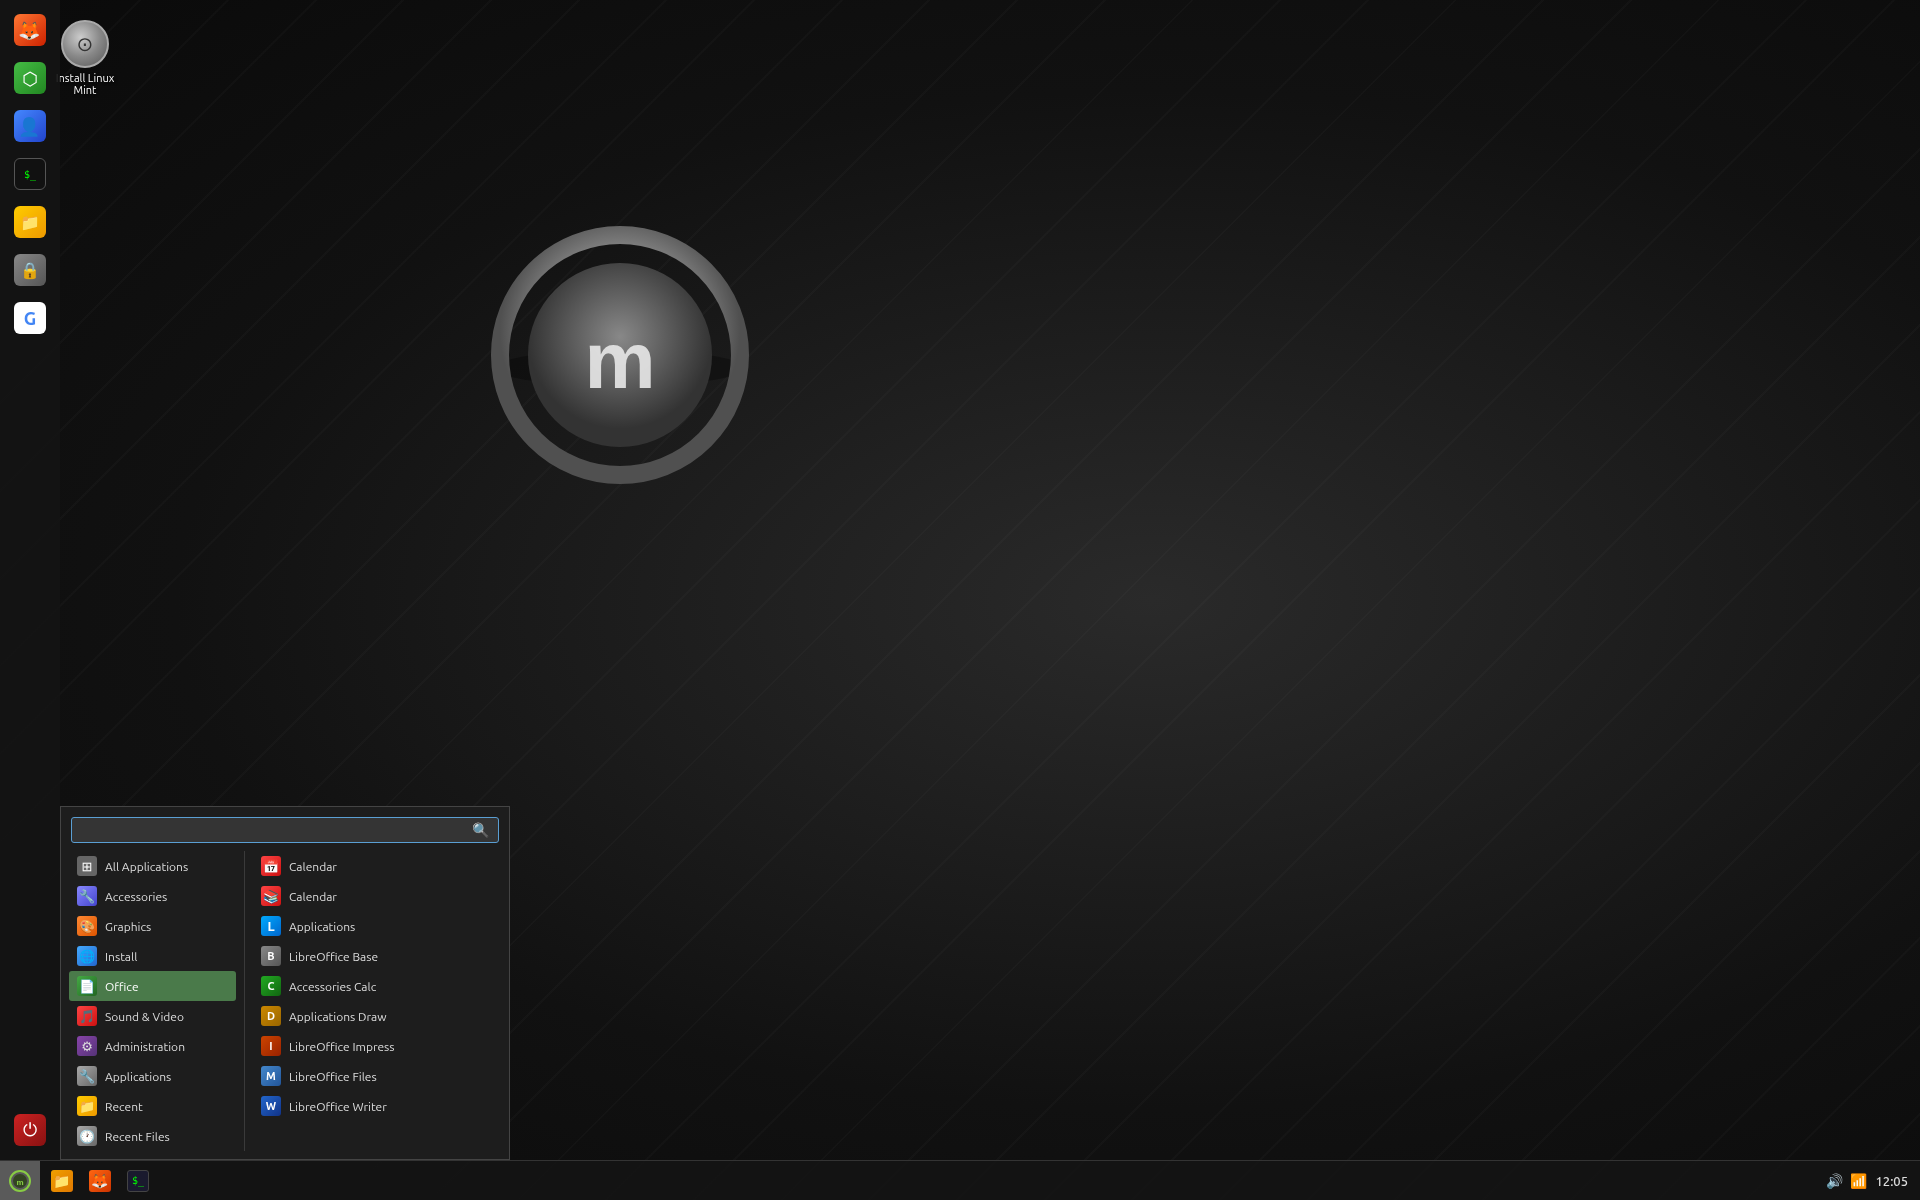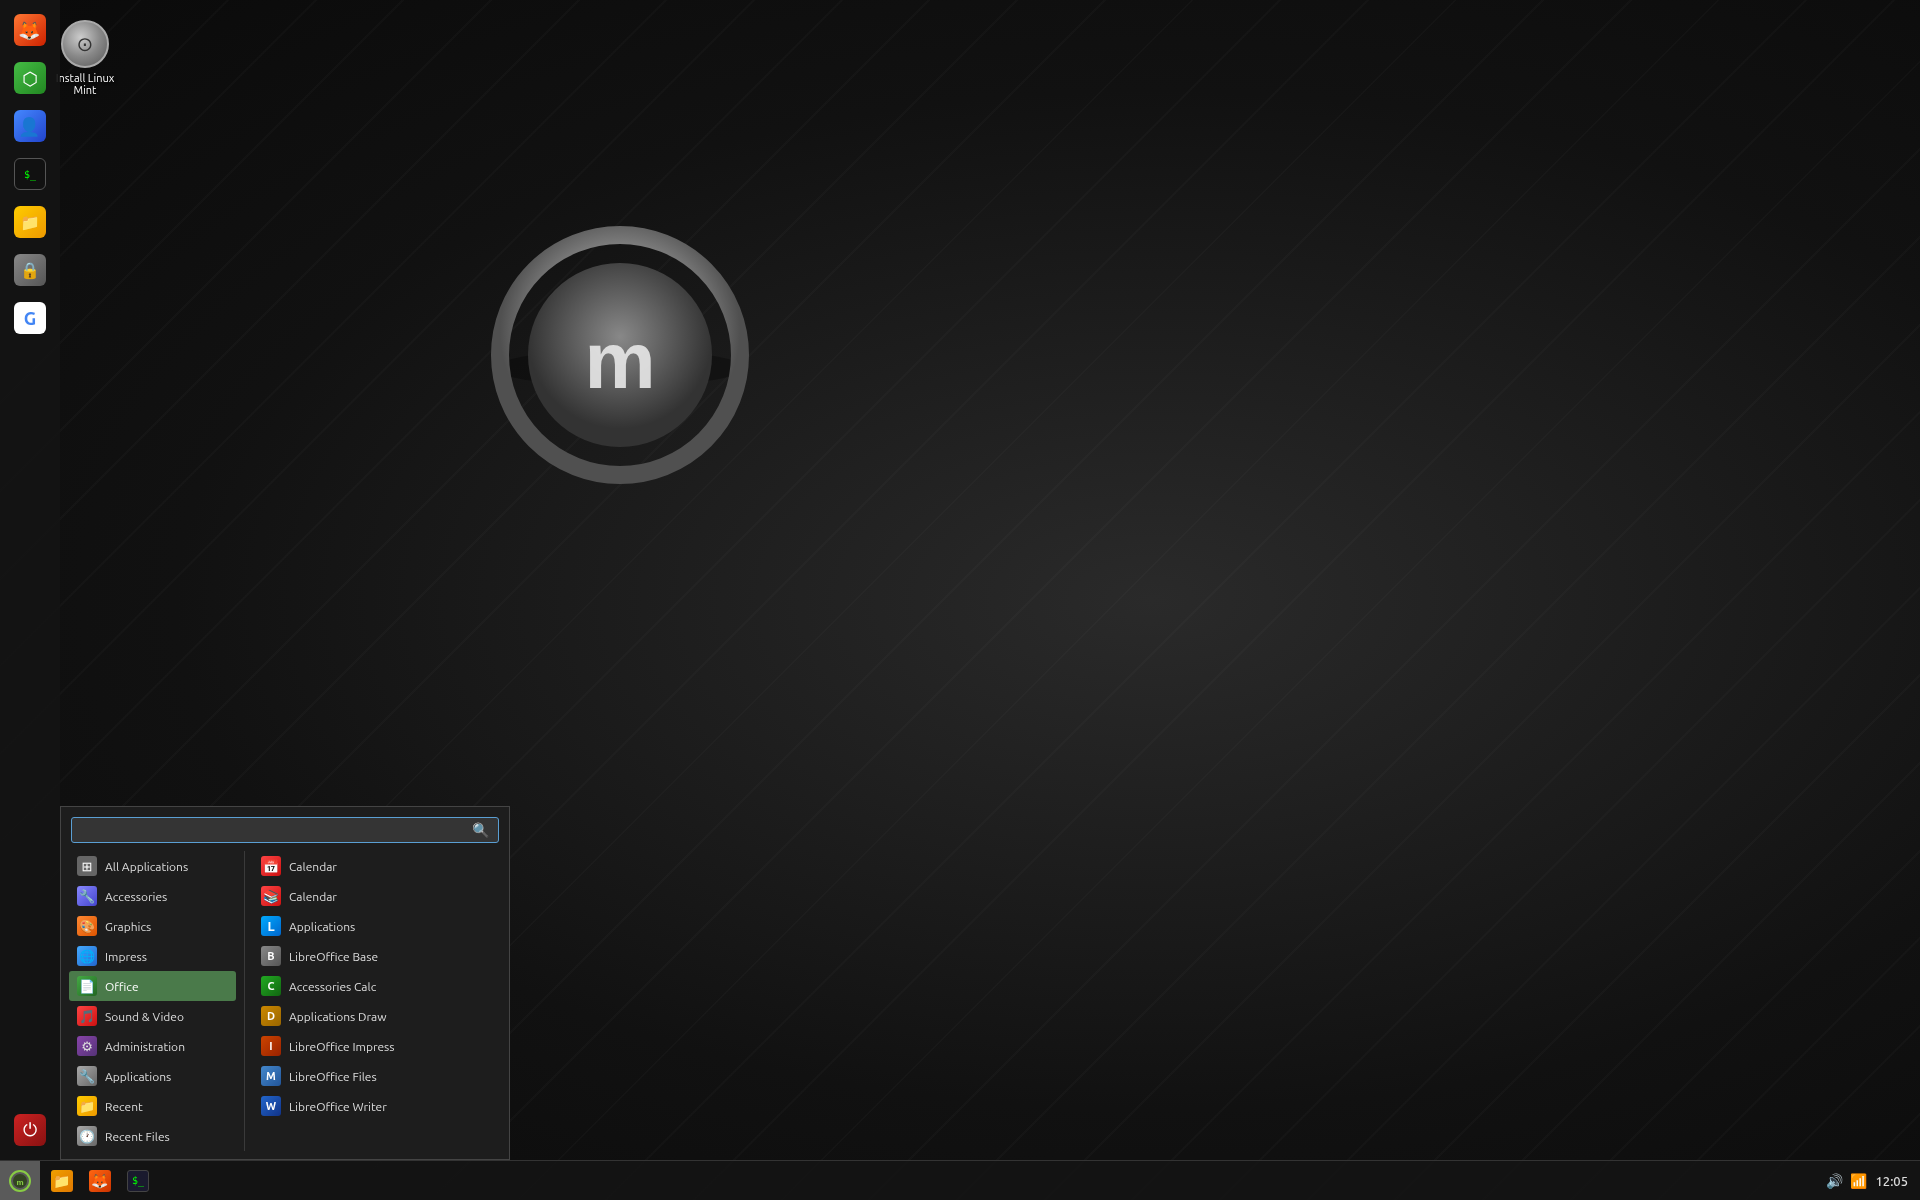--- a/index.html
+++ b/index.html
@@ -419,21 +419,21 @@
           <span class="item-label">Accessories</span>
         </div>
 
         <div class="menu-item">
           <div class="item-icon icon-graphics">🎨</div>
           <span class="item-label">Graphics</span>
         </div>
 
         <div class="menu-item">
           <div class="item-icon icon-internet">🌐</div>
-          <span class="item-label">Impress</span>
+          <span class="item-label">Install</span>
         </div>
 
         <div class="menu-item active">
           <div class="item-icon icon-office">📄</div>
           <span class="item-label">Office</span>
         </div>
 
         <div class="menu-item">
           <div class="item-icon icon-sound">🎵</div>
           <span class="item-label">Sound &amp; Video</span>

